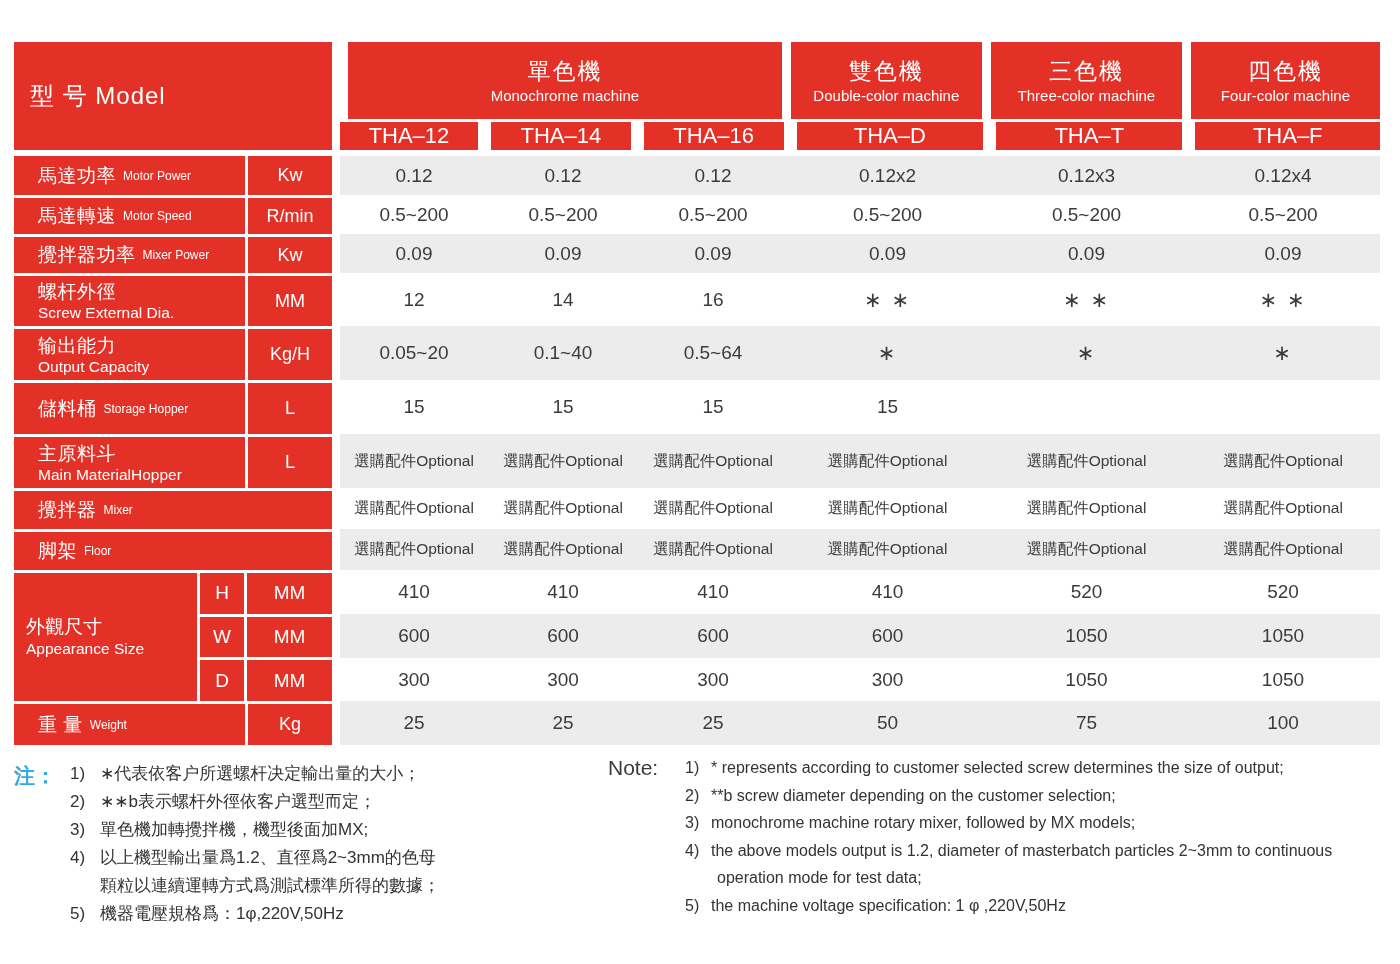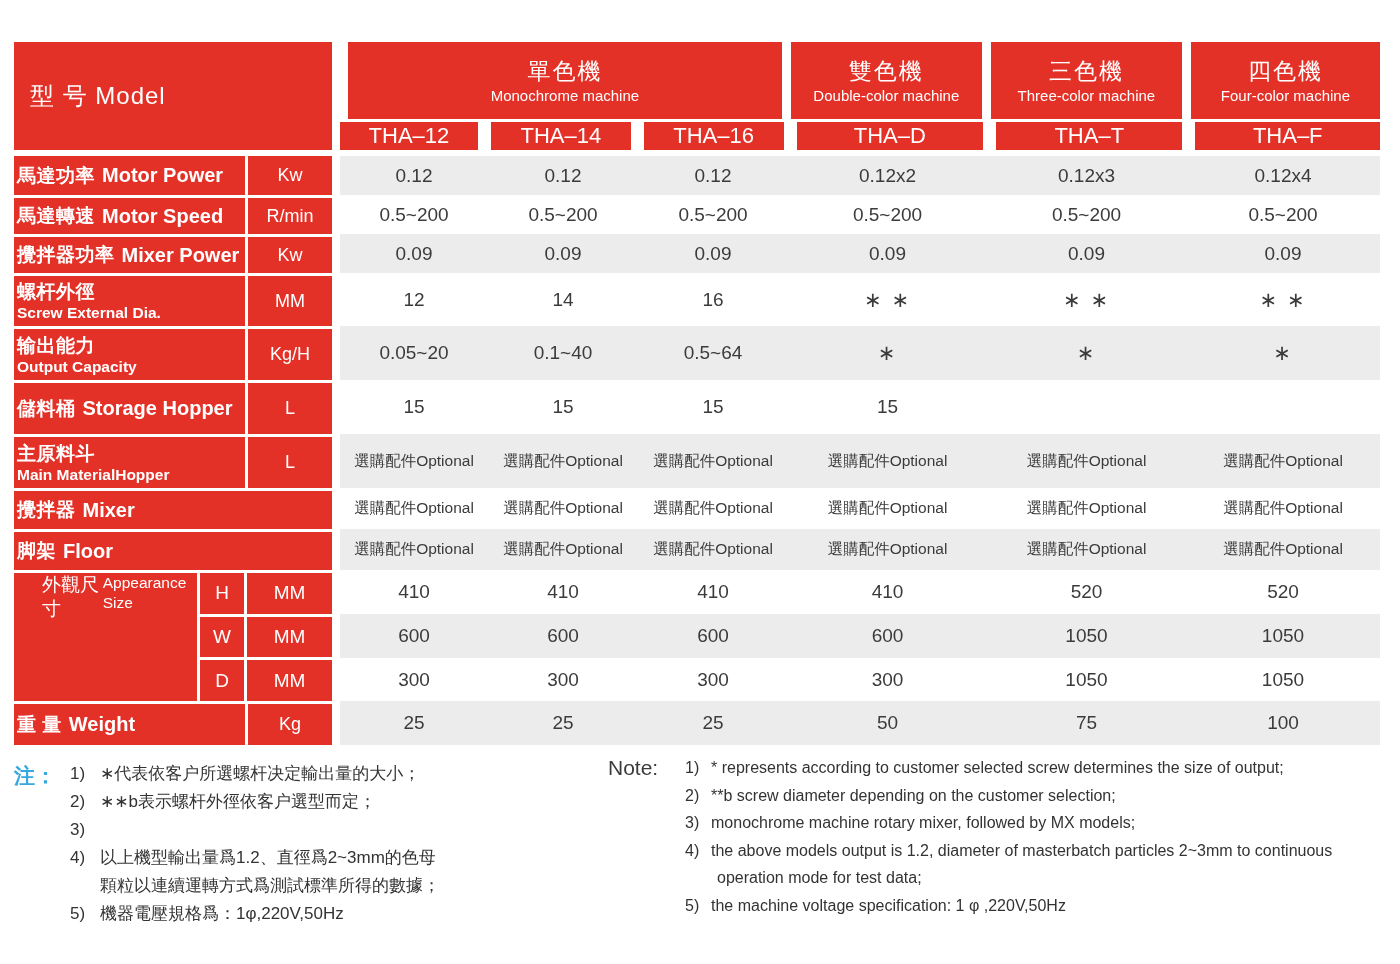--- a/index.html
+++ b/index.html
@@ -16,40 +16,40 @@
   .gcell .gen{font-size:15px;line-height:20px;}
   .g1{width:445px}.g2{width:196px}.g3{width:196px}.g4{width:194px}
   .hdr-models{display:flex;gap:13px;height:31px;margin-top:3px;}
   .mcell{display:flex;align-items:center;justify-content:center;font-size:22px;box-sizing:border-box;}
   .m1{width:145px}.m2{width:147px}.m3{width:147px}.m4{width:196px}.m5{width:196px}.m6{width:194px}
   
   .rows{margin-top:6px;}
   .row{display:flex;}
   .rows .row + .row .redcell{border-top:3px solid #fff;}
   .redcell{box-sizing:border-box;background:#e43128;color:#fff;}
-  .lbl{width:231px;display:flex;align-items:baseline;padding-left:3px;box-sizing:border-box;font-weight:bold;}
+  .lbl{width:231px;display:flex;align-items:baseline;padding-left:24px;box-sizing:border-box;}
   .lbl .zh{font-size:19px;letter-spacing:0.5px;}
-  .lbl .en{font-size:20px;margin-left:7px;}
+  .lbl .en{font-size:12px;margin-left:7px;}
   .lbl.two{flex-direction:column;justify-content:center;align-items:flex-start;}
   .lbl.two .en{margin-left:0;font-size:15.5px;line-height:19px;}
   .lbl.two .zh{line-height:23px;}
   .lbl{align-items:center;}
   .lbl.full{width:318px;}
   .unit{width:87px;border-left:3px solid #fff;display:flex;align-items:center;justify-content:center;font-size:18px;}
   .data{width:1040px;margin-left:8px;display:flex;}
   .data.gray{background:#ececec;}
   .val{display:flex;align-items:center;justify-content:center;font-size:19px;color:#3b3b3b;}
   .val.opt{font-size:15.5px;}
   .val.ast{font-size:21px;letter-spacing:2px;}
   .c1{width:148px}.c2{width:150px}.c3{width:150px}.c4{width:199px}.c5{width:199px}.c6{width:194px}
   .rh39{height:39px}.rh53{height:53px}.rh54{height:54px}.rh40{height:41px}.rh41{height:41px}.rh44{height:44px}
   
   .app{height:131px;}
   .app-left{width:318px;display:flex;box-sizing:border-box;}
-  .app-lbl{width:183px;display:flex;flex-direction:row;justify-content:center;padding-left:28px;box-sizing:border-box;border-radius:14px;}
+  .app-lbl{width:183px;display:flex;flex-direction:column;justify-content:center;padding-left:12px;box-sizing:border-box;border-radius:14px;}
   .app-lbl .zh{font-size:19px;line-height:24px;}
   .app-lbl .en{font-size:15.5px;line-height:20px;}
   .app-mid{width:47px;border-left:3px solid #fff;display:flex;flex-direction:column;box-sizing:border-box;}
   .app-unit-col{width:88px;border-left:3px solid #fff;display:flex;flex-direction:column;box-sizing:border-box;}
   .app-sub{flex:1;display:flex;align-items:center;justify-content:center;font-size:19px;box-sizing:border-box;}
   .app-mid .app-sub + .app-sub, .app-unit-col .app-sub + .app-sub{border-top:3px solid #fff;}
   .app-data{width:1040px;margin-left:8px;display:flex;flex-direction:column;}
   .app-row{display:flex;}
   .ah1{height:44px}.ah2{height:44px}.ah3{height:43px}
   
@@ -314,20 +314,21 @@
     <div class="nline">
       <span class="nnum">1)</span>
       <span>∗代表依客户所選螺杆决定輸出量的大小；</span>
     </div>
     <div class="nline">
       <span class="nnum">2)</span>
       <span>∗∗b表示螺杆外徑依客户選型而定；</span>
     </div>
     <div class="nline">
       <span class="nnum">3)</span>
+      <span>單色機加轉攪拌機，機型後面加MX;</span>
     </div>
     <div class="nline">
       <span class="nnum">4)</span>
       <span>以上機型輸出量爲1.2、直徑爲2~3mm的色母</span>
     </div>
     <div class="nline">
       <span class="nnum"></span>
       <span>顆粒以連續運轉方式爲測試標準所得的數據；</span>
     </div>
     <div class="nline">

